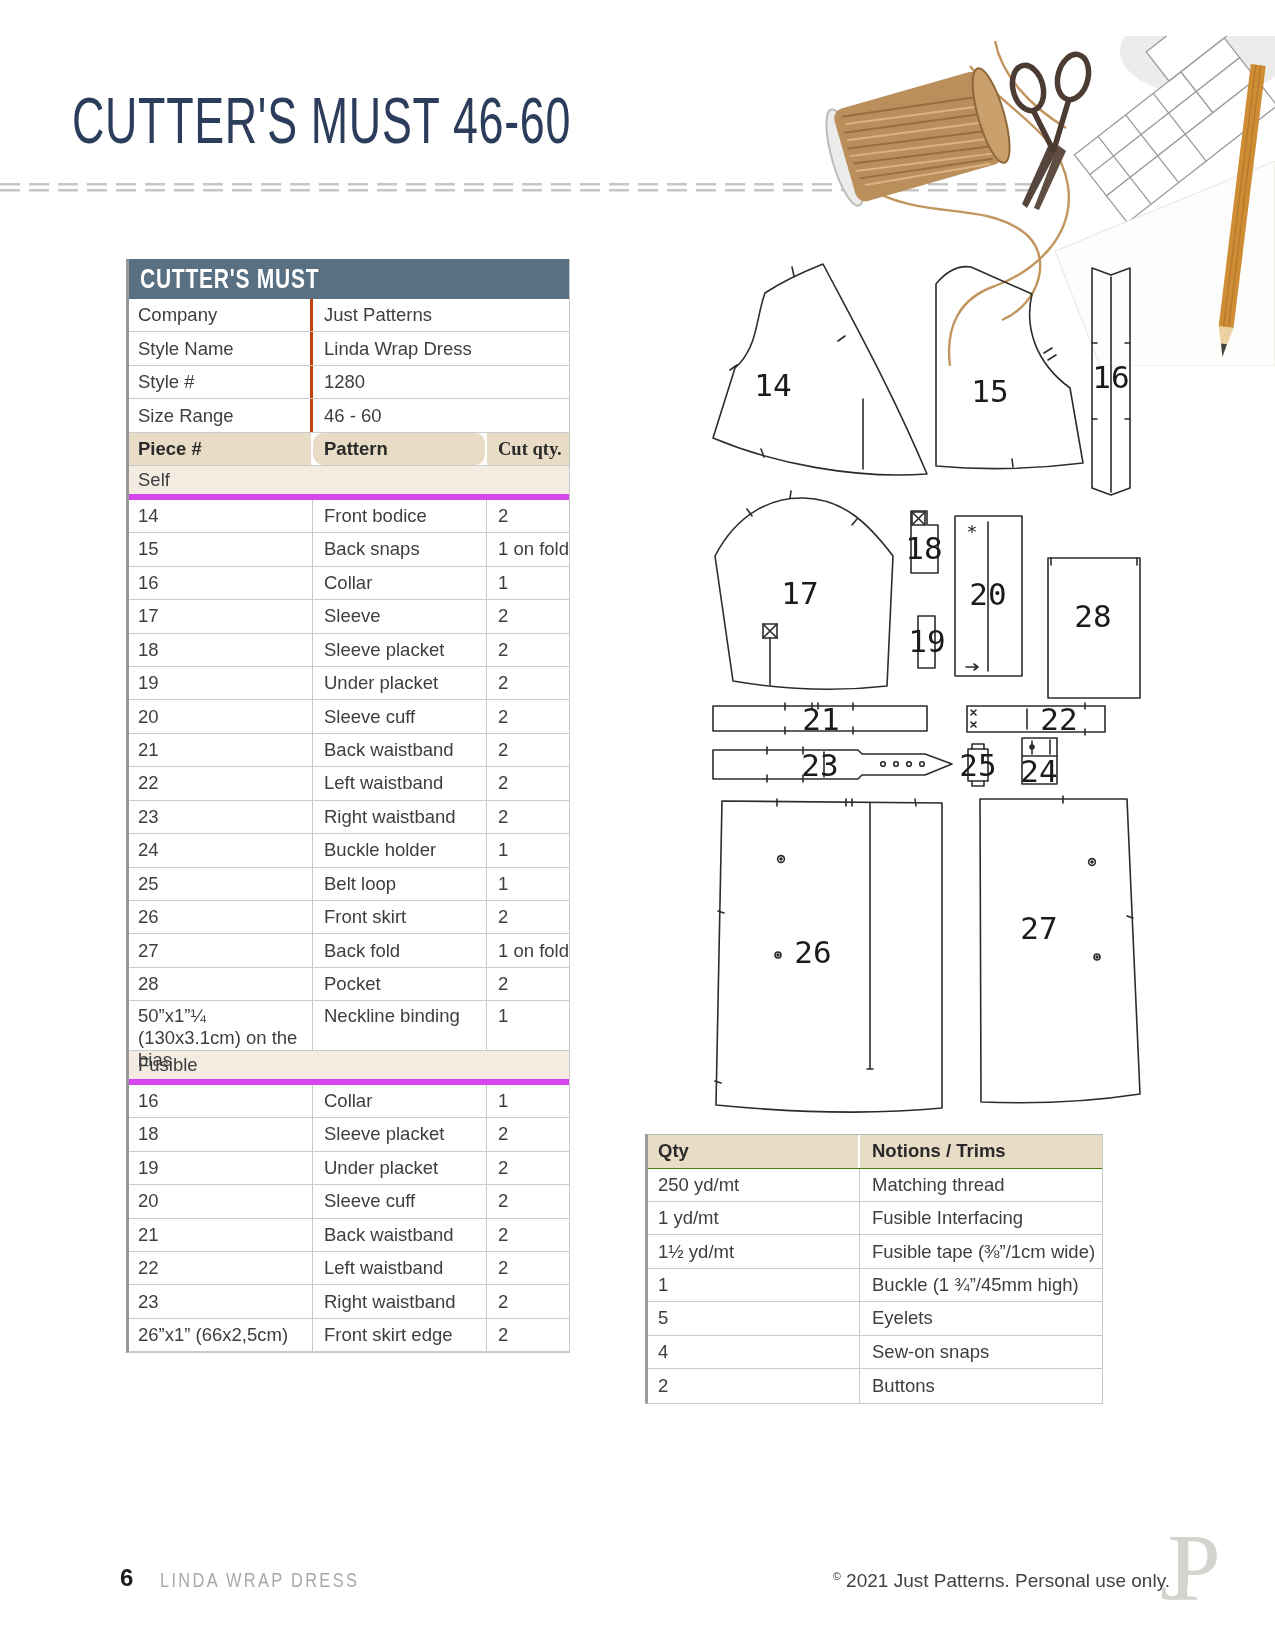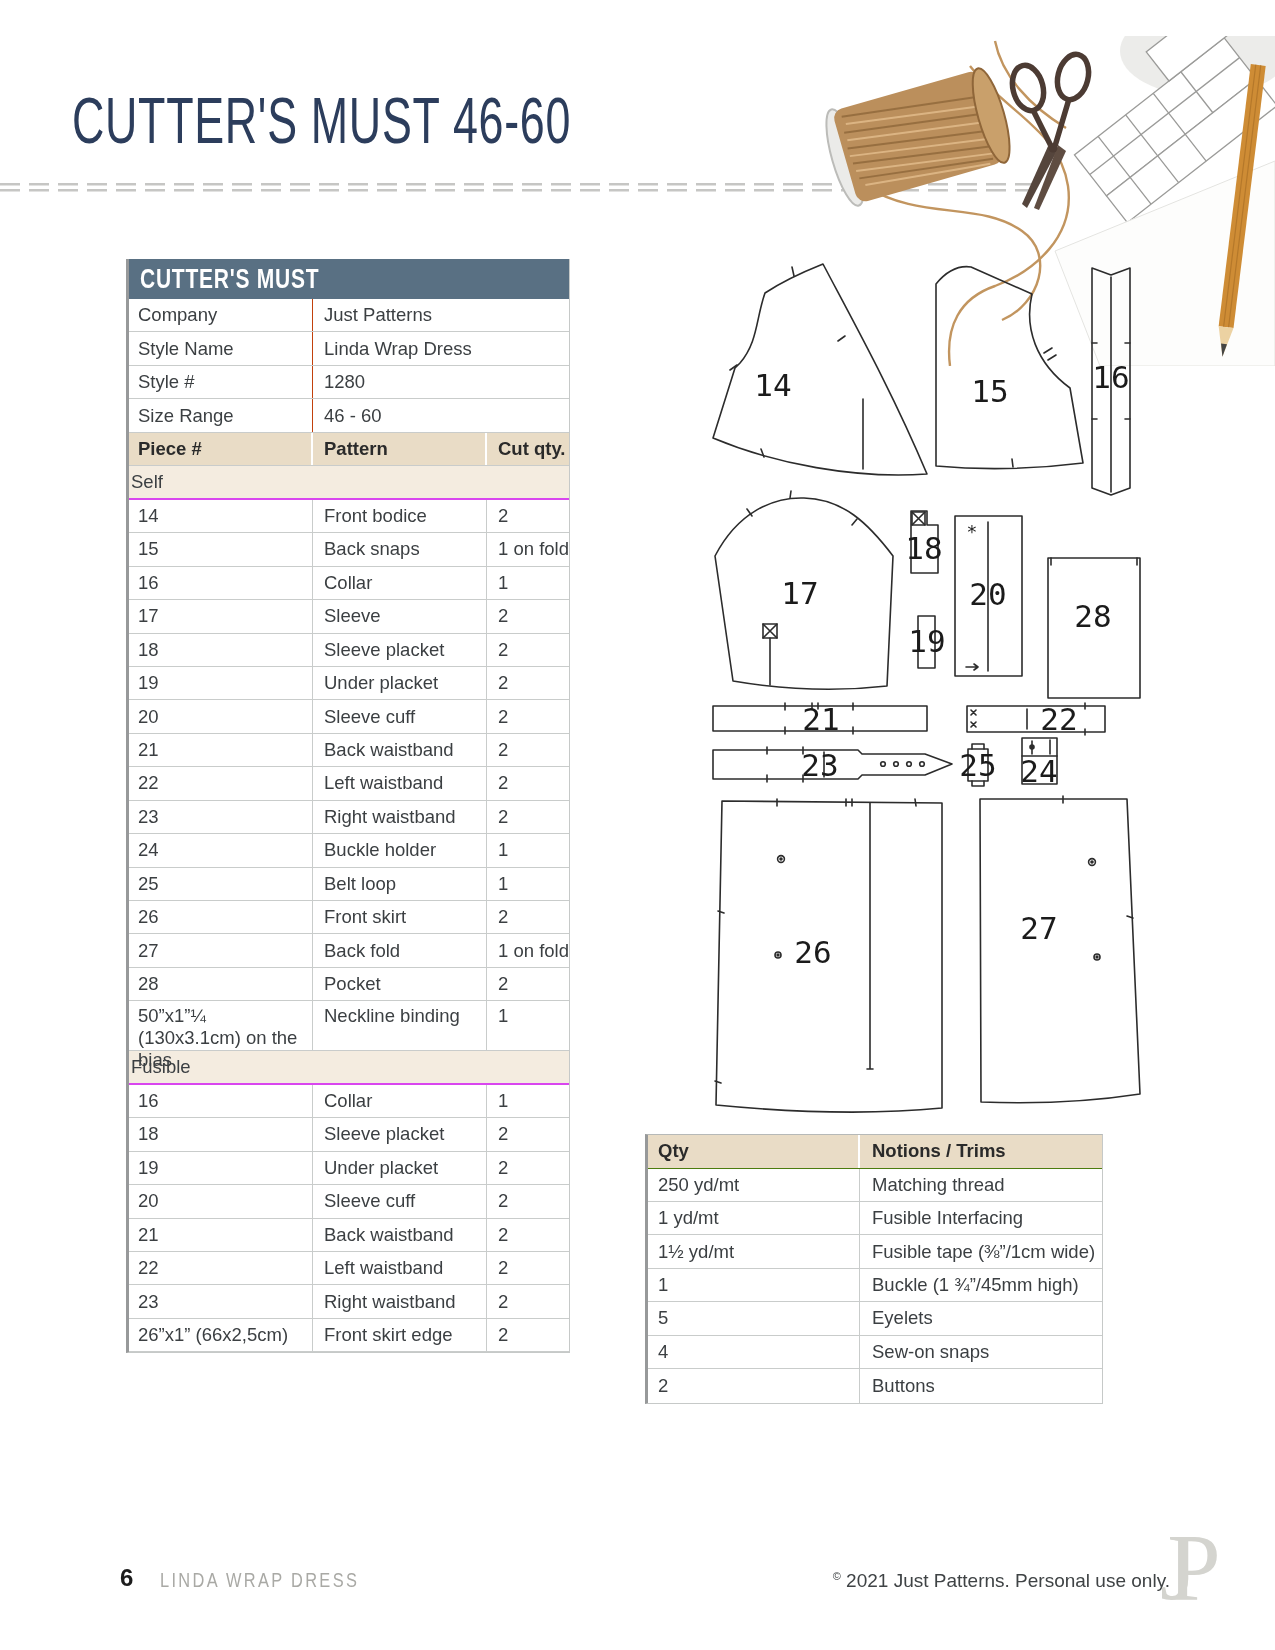--- a/index.html
+++ b/index.html
@@ -29,28 +29,28 @@
   
   .ct {
     position:absolute; left:126px; top:223px; width:444px;
     border-left:3px solid #97999a; border-right:1px solid #c6c9c8; border-bottom:1px solid #c6c9c8;
     font-size:18.5px; background:#e5e5e5;
   }
   .ct-title { height:40px; background:#597083; display:flex; align-items:center; padding-left:11px; overflow:hidden; }
   .ct-title-text { color:#ffffff; font-size:28px; font-weight:bold; letter-spacing:1px; white-space:nowrap;
     transform:scaleX(.75); transform-origin:0 50%; }
   .irow { display:flex; height:33.45px; border-bottom:1px solid #c9cccb; background:#fff; }
-  .il { width:184px; border-right:1px solid #c2410c; display:flex; align-items:center; padding-left:9px; }
+  .il { width:184px; border-right:3px solid #c2410c; display:flex; align-items:center; padding-left:9px; }
   .iv { flex:1; display:flex; align-items:center; padding-left:11px; }
   .chead { display:flex; height:33.5px; background:#fff; border-bottom:1px solid #c9cccb; }
   .hc { background:#e9dcc6; font-weight:bold; color:#2a2a2a; display:flex; align-items:center; padding-left:9px; }
   .hc.h1 { width:184px; border-right:2px solid #fff; }
-  .hc.h2 { width:174px; border-right:2px solid #fff; padding-left:11px; }
-  .hc.h3 { flex:1; padding-left:11px; }
-  .sec { height:33.5px; background:#f4ece0; border-bottom:2px solid #d946ef; display:flex; align-items:center; padding-left:2px;text-align:right; }
+  .hc.h2 { width:174px; border-right:2px solid #fff; padding-left:11px;border-radius:11px; }
+  .hc.h3 { flex:1; padding-left:11px;font-family:Liberation Serif, serif; }
+  .sec { height:33.5px; background:#f4ece0; border-bottom:6px solid #d946ef; display:flex; align-items:center; padding-left:9px;text-align:right; }
   .drow { display:flex; height:33.45px; background:#fff; border-bottom:1px solid #c9cccb; }
   .d1 { width:184px; border-right:1px solid #c9cccb; display:flex; align-items:center; padding-left:9px; }
   .d2 { width:174px; border-right:1px solid #c9cccb; display:flex; align-items:center; padding-left:11px; }
   .d3 { flex:1; display:flex; align-items:center; padding-left:11px; }
   .drow.tall { height:50px; }
   .drow.tall .d1 { align-items:flex-start; padding-top:4px; line-height:22px; padding-right:4px; }
   .drow.tall .d2, .drow.tall .d3 { align-items:flex-start; padding-top:4px; }
   
   .nt {
     position:absolute; left:645px; top:1098px; width:458px;

